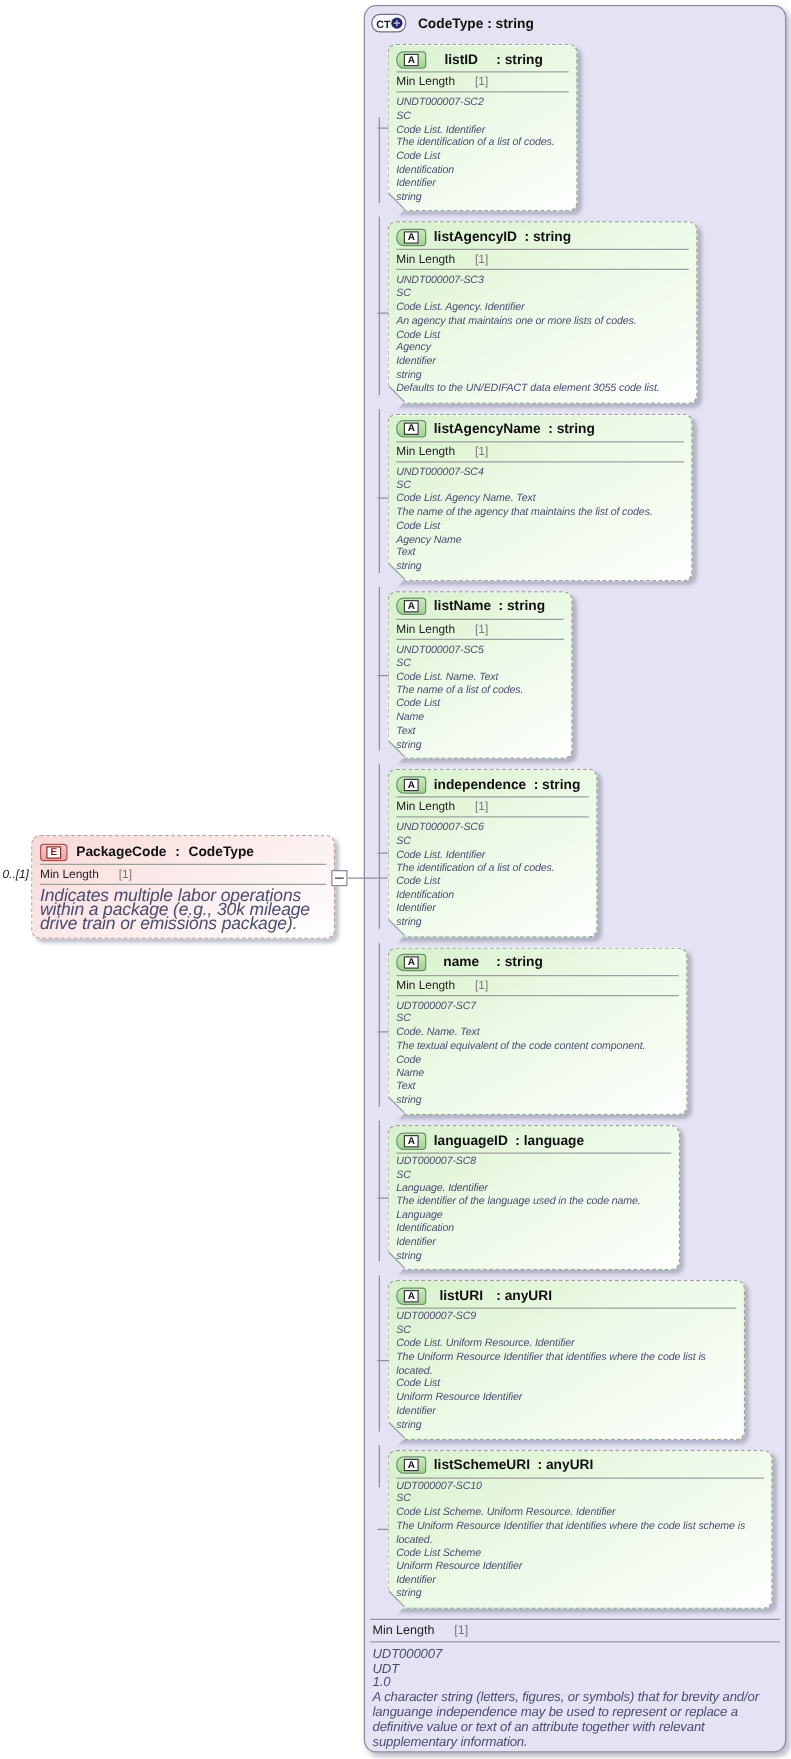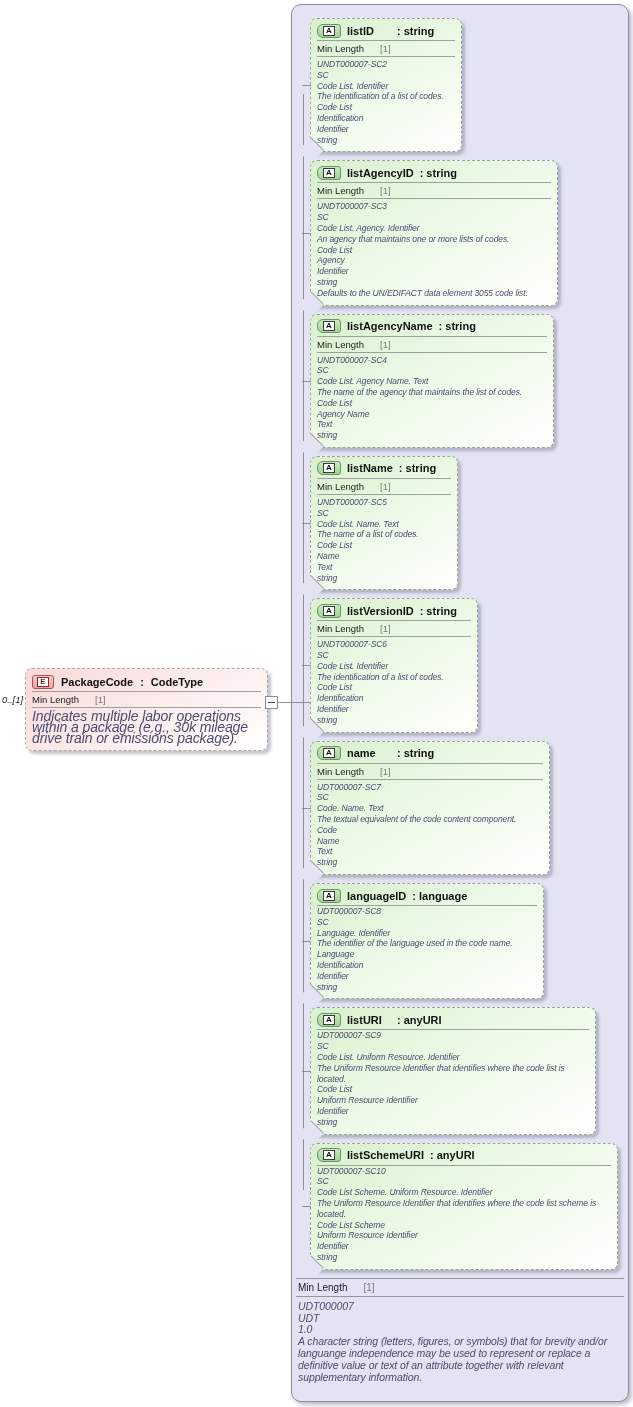--- a/index.html
+++ b/index.html
@@ -32,21 +32,21 @@
   .attr-box:nth-of-type(2){width:248px;}
   .attr-box:nth-of-type(3){width:244px;}
   .attr-box:nth-of-type(4){width:148px;}
   .attr-box:nth-of-type(5){width:168px;}
   .attr-box:nth-of-type(6){width:240px;}
   .attr-box:nth-of-type(7){width:234px;}
   .attr-box:nth-of-type(8){width:286px;}
   .attr-box:nth-of-type(9){width:308px;}
 
   .attr-title{display:flex;align-items:center;gap:6px;height:15px;font-size:11px;font-weight:bold;color:#111;}
-  .attr-name{display:inline-block;min-width:44px;}
+  .attr-name{display:inline-block;min-width:44px;text-align:center;}
   .icon-a{display:inline-flex;align-items:center;justify-content:center;width:22px;height:12px;
           background:linear-gradient(#c9ebbc,#9fd58f);border:1px solid #6a936a;border-radius:6px 3px 3px 6px;}
   .icon-a-inner{display:inline-block;background:#ffffff;border:1px solid #3c3c3c;font-size:8px;font-weight:bold;
                 line-height:8px;padding:0 2px;color:#111;}
 
   .facet-row{display:flex;gap:16px;margin-top:2px;padding:2px 0;border-top:1px solid #9aa29b;border-bottom:1px solid #9aa29b;
              font-size:9.5px;}
   .facet-name{color:#222;}
   .facet-value{color:#7a7a7a;}
 
@@ -106,20 +106,27 @@
     <div class="element-annot">Indicates multiple labor operations within a package (e.g., 30k mileage drive train or emissions package).</div>
   </div>
 
   <div class="h-connector"></div>
   <div class="collapse-box">
     <span class="minus-icon"></span>
   </div>
 
   <div class="ct-box">
     <div class="vline"></div>
+    <div class="ct-header">
+      <span class="icon-ct">
+        <span class="ct-txt">CT</span>
+        <span class="ct-plus"></span>
+      </span>
+      <span class="ct-title"><span>CodeType</span><span> : </span><span>string</span></span>
+    </div>
 
     <div class="attr-list">
   <div class="attr-box">
     <div class="attr-title">
       <span class="icon-a">
               <span class="icon-a-inner attr-icon-letter">A</span>
             </span>
       <span class="attr-name">listID</span>
       <span class="attr-type"> : string</span>
     </div>
@@ -210,21 +217,21 @@
             <div class="attr-line">Text</div>
             <div class="attr-line">string</div>
           </div>
   </div>
 
   <div class="attr-box">
     <div class="attr-title">
       <span class="icon-a">
               <span class="icon-a-inner attr-icon-letter">A</span>
             </span>
-      <span class="attr-name">listVersionID</span>
+      <span class="attr-name">independence</span>
       <span class="attr-type"> : string</span>
     </div>
     <div class="facet-row">
       <span class="facet-name">Min Length</span>
       <span class="facet-value">[1]</span>
     </div>
     <div class="attr-lines">
             <div class="attr-line">UNDT000007-SC6</div>
             <div class="attr-line">SC</div>
             <div class="attr-line">Code List. Identifier</div>

